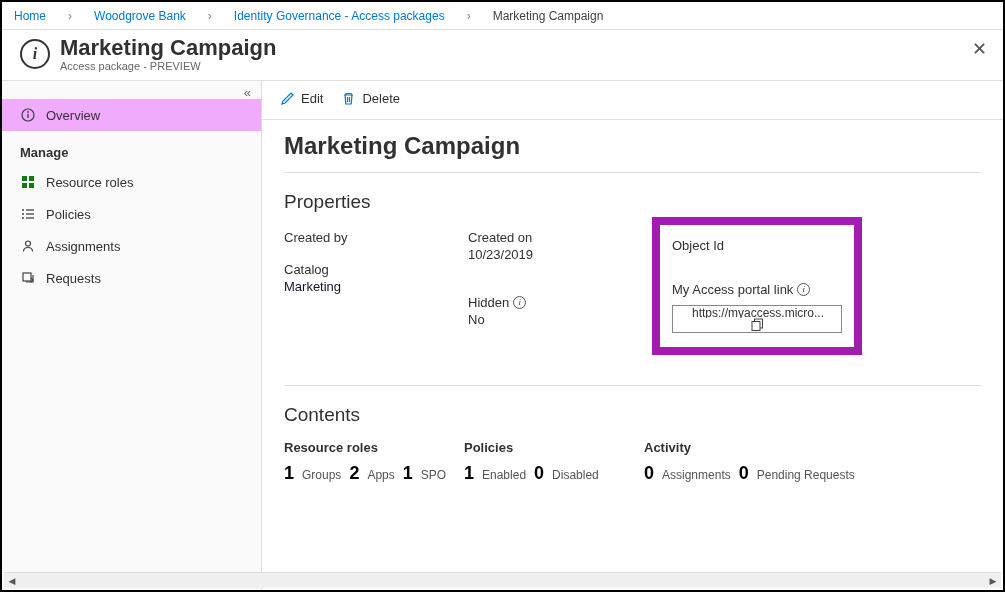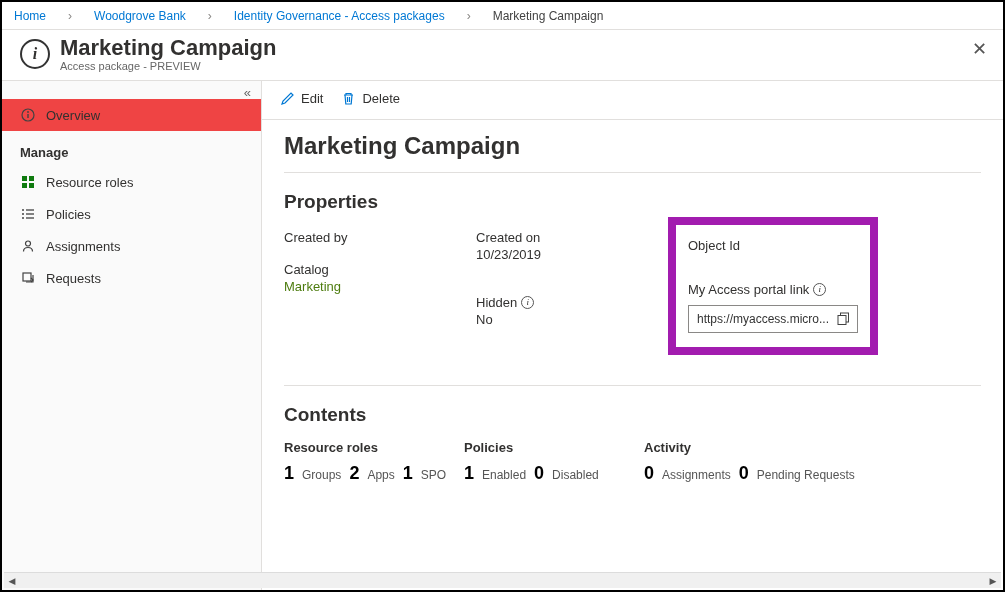--- a/index.html
+++ b/index.html
@@ -10,37 +10,37 @@
 .breadcrumb .cur { color: #424242; }
 .header { display: flex; align-items: center; padding: 6px 18px 8px 18px; border-bottom: 1px solid #e1dfdd; position: relative; }
 .header .icon-circle { width: 30px; height: 30px; border: 2px solid #333; border-radius: 50%; display: flex; align-items: center; justify-content: center; font-family: Georgia, serif; font-style: italic; font-size: 16px; font-weight: 700; margin-right: 10px; }
 .header-title { font-size: 22px; font-weight: 600; line-height: 24px; }
 .header-sub { font-size: 11px; color: #666; }
 .close-x { position: absolute; right: 16px; top: 8px; font-size: 18px; color: #555; cursor: pointer; font-weight: 300; }
 .body { display: flex; height: calc(100% - 70px); }
 .sidebar { width: 260px; min-width: 260px; background: #fafafa; border-right: 1px solid #e1dfdd; position: relative; }
 .collapse { position: absolute; top: 4px; right: 10px; color: #666; font-size: 13px; cursor: pointer; }
 .nav-item { display: flex; align-items: center; gap: 10px; padding: 8px 18px; font-size: 13px; cursor: pointer; }
-.nav-item.active { background: #ef4444; }
+.nav-item.active { background: #f0abfc; }
 .nav-item.header-li { font-weight: 600; cursor: default; padding-top: 14px; padding-bottom: 6px; }
 .nav-icon { width: 16px; height: 16px; display: inline-flex; align-items: center; justify-content: center; color: #424242; }
 .main { flex: 1; display: flex; flex-direction: column; overflow: auto; }
 .toolbar { display: flex; align-items: center; gap: 18px; padding: 10px 18px; border-bottom: 1px solid #e1dfdd; font-size: 13px; }
 .tool-btn { display: flex; align-items: flex-start; gap: 6px; color: #323130; cursor: pointer; }
 .tool-btn .tb-icon { color: #0078d4; }
 .content { padding: 12px 22px 24px 22px; }
 .big-title { font-size: 24px; font-weight: 700; margin-bottom: 4px; }
 .desc { font-size: 13px; color: #424242; margin-bottom: 22px; }
-.section-title { font-size: 19px; font-weight: 700; margin-bottom: 14px; }
+.section-title { font-size: 19px; font-weight: 400; margin-bottom: 14px; }
 .prop-label { font-size: 13px; color: #323130; height: 20px; display: flex; align-items: center; gap: 4px; }
 .prop-val { font-size: 13px; color: #323130; margin-bottom: 18px; }
-.prop-val.link { color: #4d7c0f; cursor: pointer; }
+.prop-val.link { color: #0f172a; cursor: pointer; }
 .info-ic { width: 13px; height: 13px; border: 1px solid #555; border-radius: 50%; display: inline-flex; align-items: center; justify-content: center; font-size: 9px; font-style: italic; font-family: Georgia, serif; }
 .highlight-box { border: 8px solid #a21caf; padding: 10px 12px 14px 12px; margin-top: -10px; }
-.url-field { display: flex; align-items: center; border: 1px solid #8a8886; height: 28px; padding: 0 6px 0 8px; margin-top: 6px; }
+.url-field { display: flex; align-items: center; border: 1px solid #8a8886; height: 28px; padding: 0 6px 0 8px; margin-top: 6px; flex-direction: column; }
 .url-text { flex: 1; font-size: 12px; color: #333; white-space: nowrap; overflow: hidden; text-overflow: ellipsis; }
 .copy-ic { width: 14px; height: 14px; color: #424242; cursor: pointer; }
 hr.sep-line { border: none; border-top: 1px solid #e1dfdd; margin: 12px 0 18px 0; }
 .cnt-grid { display: grid; grid-template-columns: 180px 180px 220px; }
 .cnt-head { font-weight: 600; font-size: 13px; margin-bottom: 8px; }
 .cnt-row { font-size: 12px; color: #555; display: flex; gap: 8px; align-items: baseline; }
 .cnt-row .num { font-size: 18px; font-weight: 700; color: #000; }
 .scrollbar-bottom { position: absolute; left: 2px; right: 2px; bottom: 2px; height: 16px; background: #f0f0f0; border-top: 1px solid #dcdcdc; display: flex; align-items: center; }
 .sb-arrow { width: 16px; height: 16px; display: flex; align-items: center; justify-content: center; font-size: 9px; color: #555; }
 .sb-track { flex: 1; }
@@ -145,21 +145,21 @@
         <span>Delete</span>
       </div>
     </div>
 
     <div class="content">
       <div class="big-title">Marketing Campaign</div>
       <hr class="sep-line">
 
       <div class="section-title">Properties</div>
 
-      <div style="display:flex; gap:12px;">
+      <div style="display:flex; gap:4px;">
 
         <div style="width:180px">
           <div class="prop-label">Created by</div>
           <div style="height:12px"></div>
           <div class="prop-label">Catalog</div>
           <div class="prop-val link">Marketing</div>
         </div>
 
         <div style="width:180px">
           <div class="prop-label">Created on</div>

